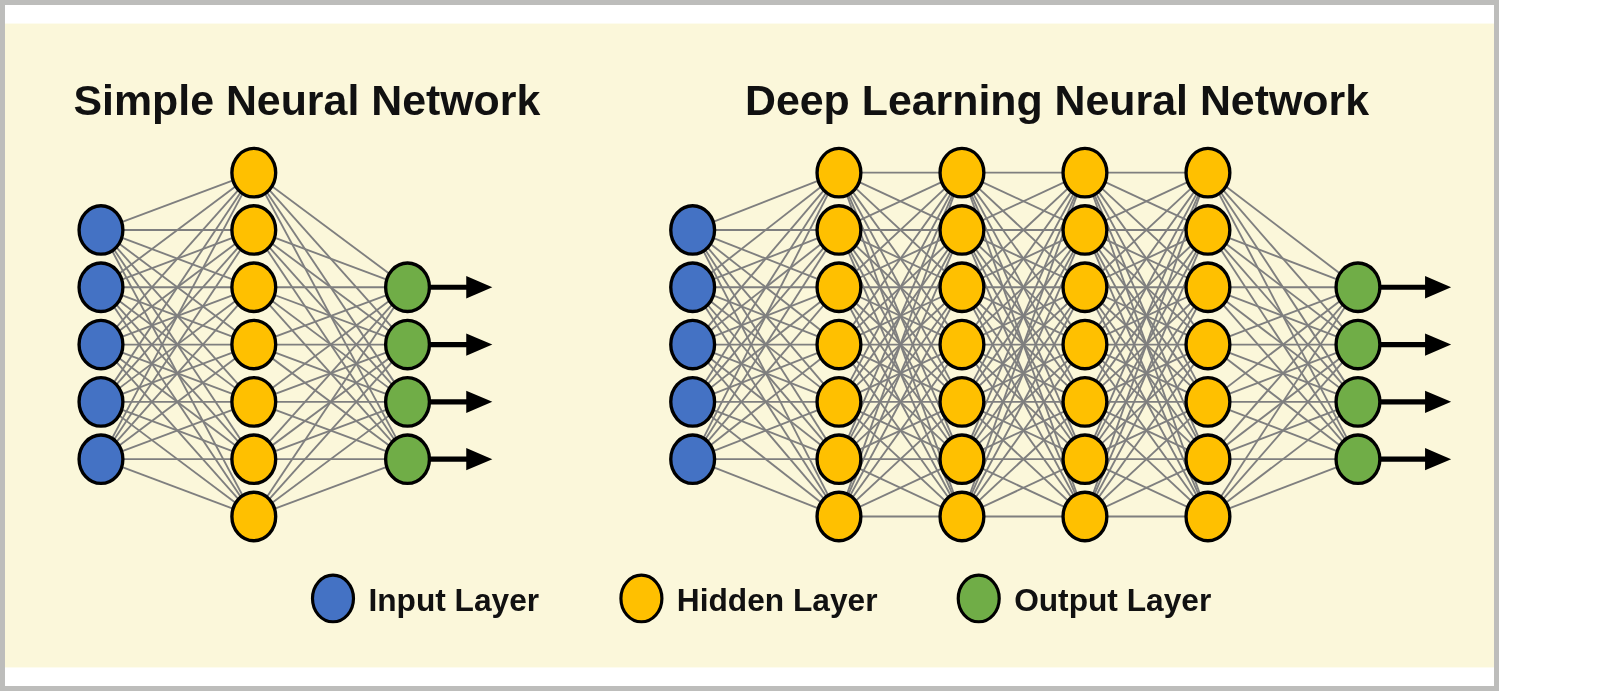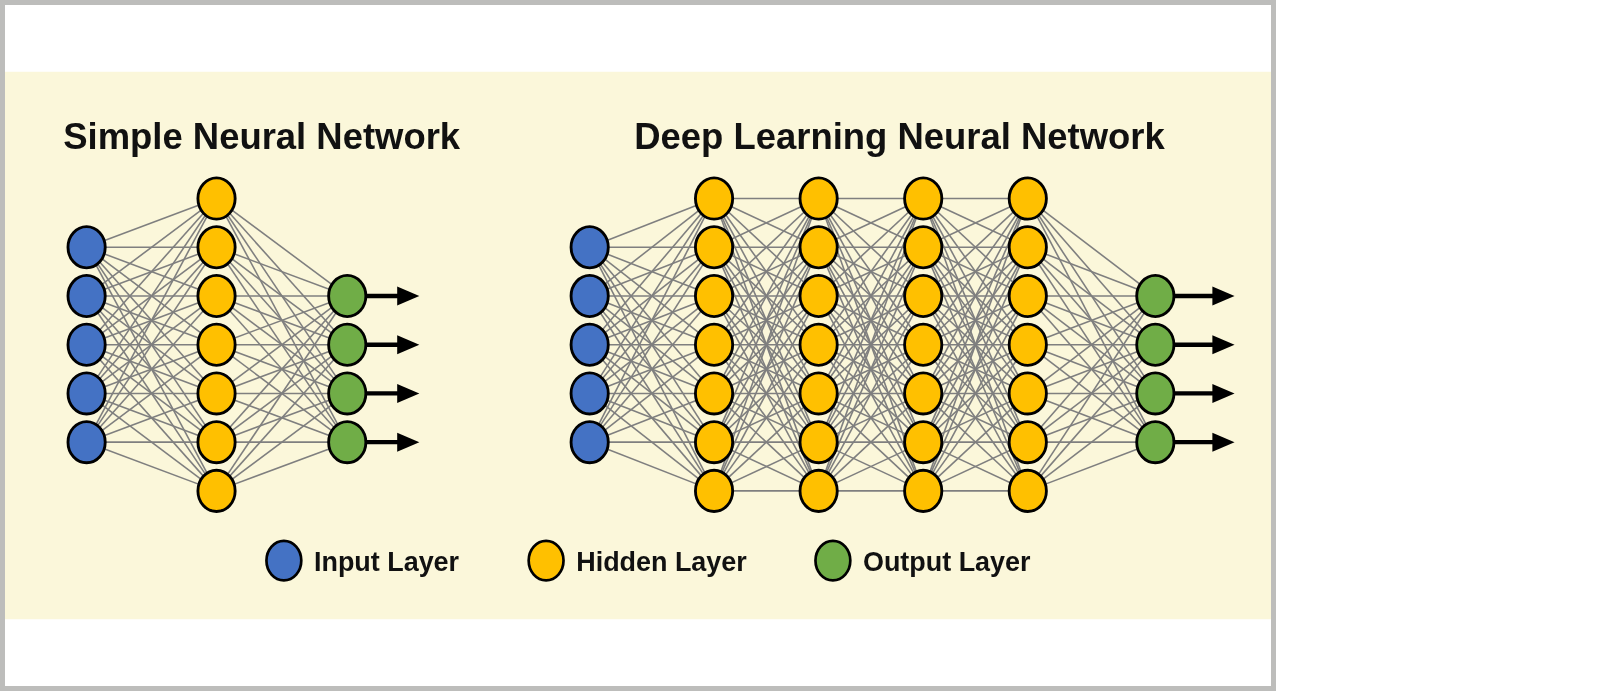--- a/index.html
+++ b/index.html
@@ -3,21 +3,21 @@
 <meta charset="utf-8">
 <style>
   html, body {
     margin: 0;
     padding: 0;
     background: #ffffff;
     font-family: "Liberation Sans", sans-serif;
   }
   #frame {
     position: relative;
-    width: 1276px;
+    width: 1499px;
     height: 691px;
     box-sizing: border-box;
     border: 5px solid #bdbdbb;
     overflow: hidden;
   }
   #diagram-svg {
     display: block;
     width: 100%;
     height: 100%;
   }

